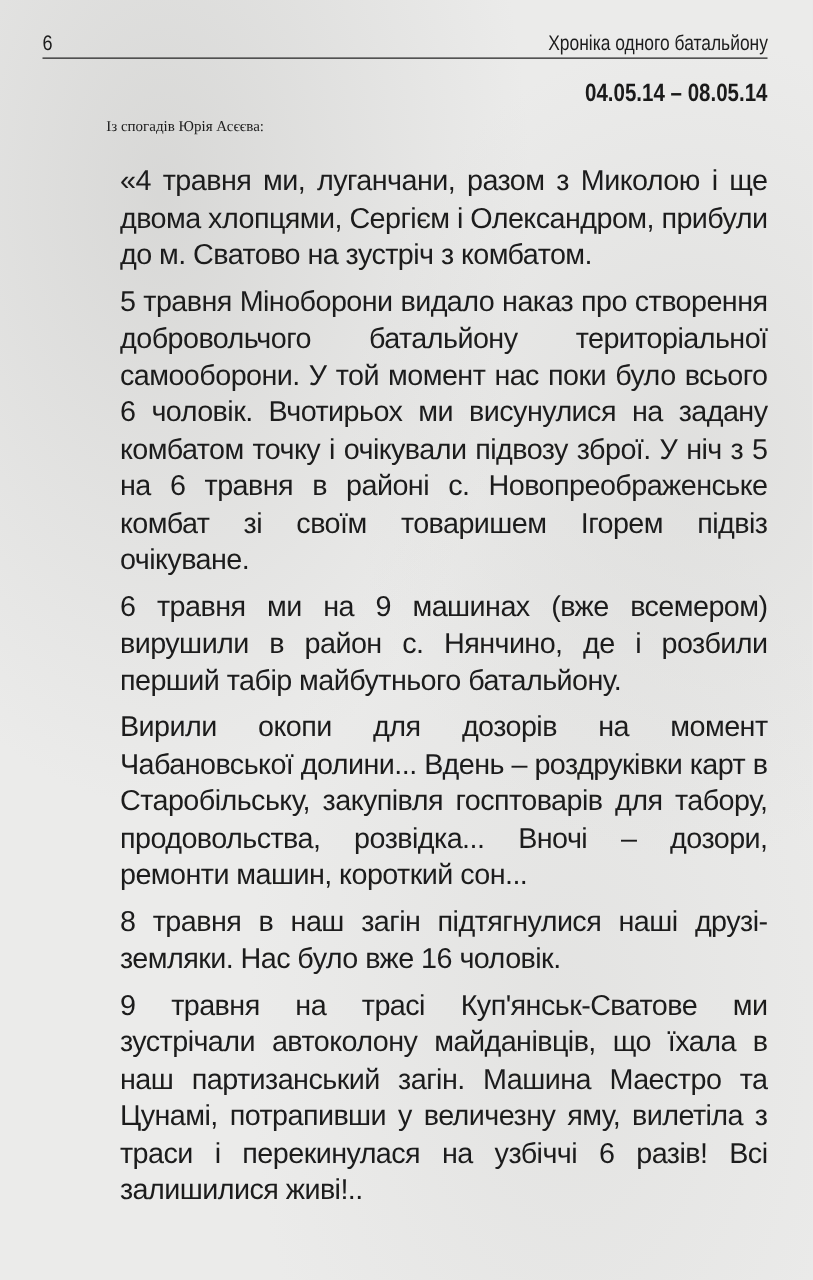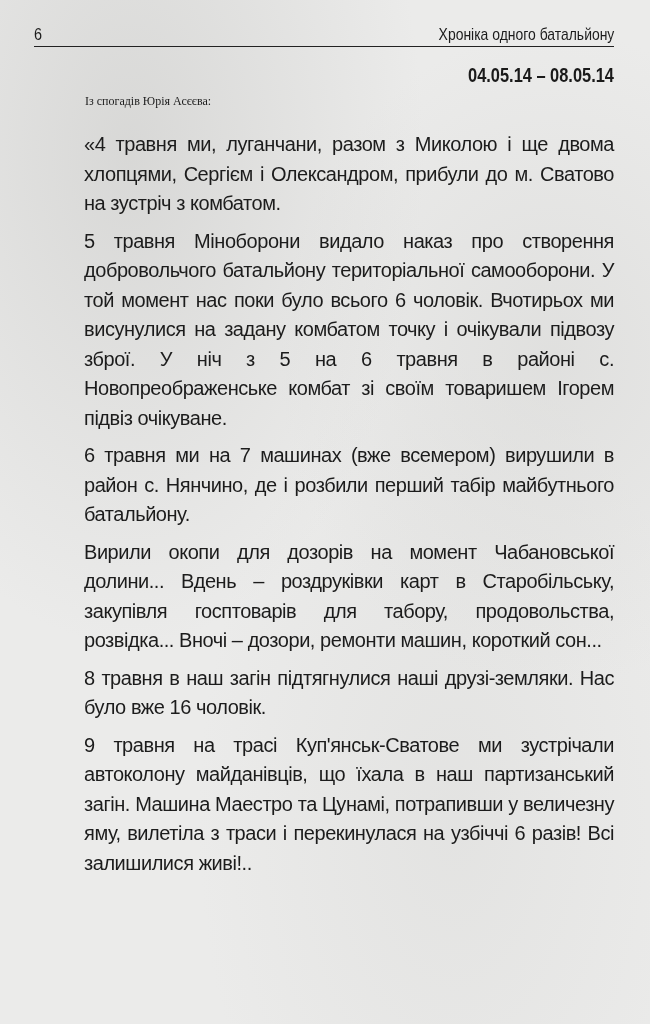--- a/index.html
+++ b/index.html
@@ -69,22 +69,22 @@
     white-space: nowrap;
     margin-left: 16px;
   }
   .body-text {
     position: absolute;
     left: 84px;
     top: 130px;
     width: 530px;
   }
   .para {
-    margin: 0 0 8px 0;
-    font-size: 20px;
+    margin: 0 0 8px 12px;
+    font-size: 23px;
     line-height: 29.5px;
     text-align: justify;
     text-align-last: left;
     letter-spacing: -0.45px;
     word-spacing: 0px;
   }
 </style>
 </head>
 <body>
 
@@ -95,20 +95,20 @@
     <span class="running-title">Хроніка одного батальйону</span>
   </div>
 
   <div class="date-range">04.05.14 – 08.05.14</div>
 
   <div class="source-line">Із спогадів Юрія Асєєва:</div>
 
   <div class="body-text">
     <p class="para">«4 травня ми, луганчани, разом з Миколою і ще двома хлопцями, Сергієм і Олександром, прибули до м. Сватово на зустріч з комбатом.</p>
     <p class="para">5 травня Міноборони видало наказ про створення добровольчого батальйону територіальної самооборони. У той момент нас поки було всього 6 чоловік. Вчотирьох ми висунулися на задану комбатом точку і очікували підвозу зброї. У ніч з 5 на 6 травня в районі с. Новопреображенське комбат зі своїм товаришем Ігорем підвіз очікуване.</p>
-    <p class="para">6 травня ми на 7 машинах (вже всемером) вирушили в район с. Нянчино, де і розбили перший табір майбутнього батальйону.</p>
+    <p class="para">6 травня ми на 9 машинах (вже всемером) вирушили в район с. Нянчино, де і розбили перший табір майбутнього батальйону.</p>
     <p class="para">Вирили окопи для дозорів на момент Чабановської долини... Вдень – роздруківки карт в Старобільську, закупівля госптоварів для табору, продовольства, розвідка... Вночі – дозори, ремонти машин, короткий сон...</p>
     <p class="para">8 травня в наш загін підтягнулися наші друзі-земляки. Нас було вже 16 чоловік.</p>
     <p class="para">9 травня на трасі Куп'янськ-Сватове ми зустрічали автоколону майданівців, що їхала в наш партизанський загін. Машина Маестро та Цунамі, потрапивши у величезну яму, вилетіла з траси і перекинулася на узбіччі 6 разів! Всі залишилися живі!..</p>
 
   </div>
 
 </div>
 
 </body></html>

